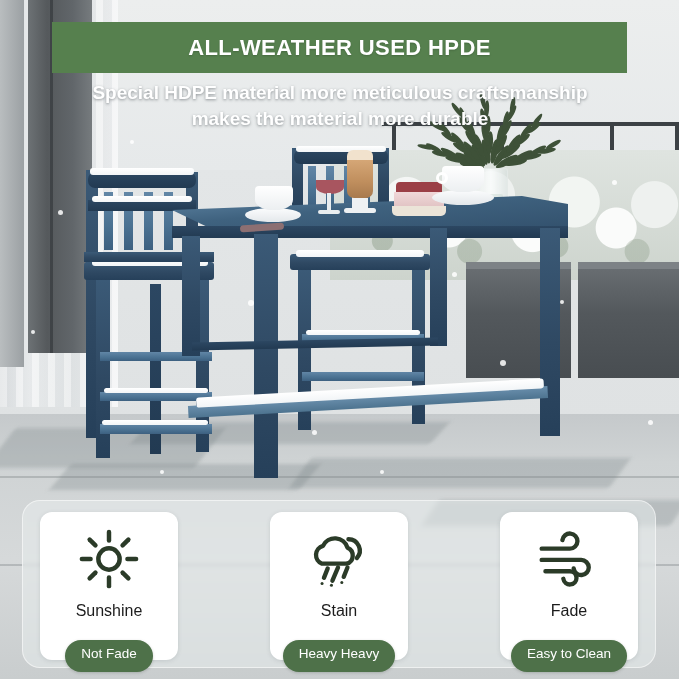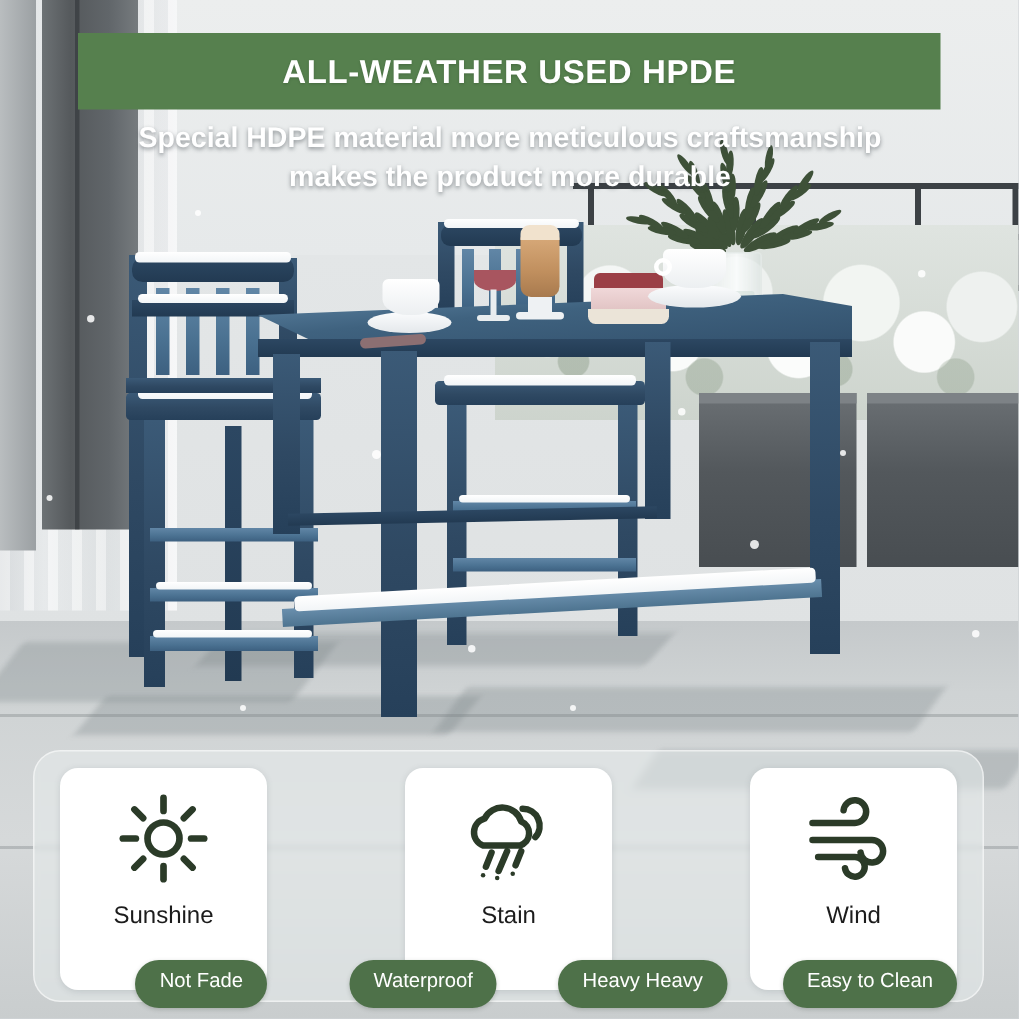--- a/index.html
+++ b/index.html
@@ -174,21 +174,21 @@
     padding-top:6px;
   }
   .card-icon svg { display:block; }
   .card-label {
     font-size:16px; color:#1c1c1c; font-weight:normal; line-height:22px;
   }
   .pill-row {
     position:absolute; left:40px; top:640px; width:598px; height:32px;
     display:flex; justify-content:space-between;
   }
-  .pill-wrap { width:138px; display:flex; justify-content:flex-end; }
+  .pill-wrap { width:138px; display:flex; justify-content:center; }
   .pill {
     background:#4e7149; color:#ffffff; font-size:13.5px;
     padding:6px 16px; border-radius:16px; white-space:nowrap;
     box-shadow:0 1px 3px rgba(60,70,60,.25);
   }
 
   
   .flake { position:absolute; background:rgba(255,255,255,.85); border-radius:50%; }
 </style>
 </head>
@@ -398,21 +398,21 @@
     <div class="flake" style="left:380px;top:470px;width:4px;height:4px"></div>
     <div class="flake" style="left:160px;top:470px;width:4px;height:4px"></div>
   </div>
 </div>
 
 <div class="banner">
   <div class="banner-title">ALL-WEATHER USED HPDE</div>
 </div>
 <div class="subtitle">
   <div>Special HDPE material more meticulous craftsmanship</div>
-  <div>makes the product more durable</div>
+  <div>makes the material more durable</div>
 </div>
 
 <div class="panel"></div>
 
 <div class="cards">
 
   <div class="card">
     <div class="card-icon">
       <svg width="62" height="62" viewBox="0 0 64 64" fill="none" stroke="#2B3B28" stroke-width="4.6" stroke-linecap="round">
         <circle cx="32" cy="32" r="11"></circle>
@@ -446,31 +446,28 @@
   </div>
 
   <div class="card">
     <div class="card-icon">
       <svg width="66" height="58" viewBox="0 0 70 60" fill="none" stroke="#2B3B28" stroke-width="4.6" stroke-linecap="round" stroke-linejoin="round">
         <path d="M6 19h30a8 8 0 1 0-8-9"></path>
         <path d="M6 31h42a8 8 0 1 1-8 9"></path>
         <path d="M10 43h26a7 7 0 1 1-7 8"></path>
       </svg>
     </div>
-    <div class="card-label">Wind</div>
+    <div class="card-label">Fade</div>
   </div>
 
 </div>
 
 <div class="pill-row">
   <div class="pill-wrap">
       <span class="pill">Not Fade</span>
     </div>
   <div class="pill-wrap">
-      <span class="pill">Waterproof</span>
-    </div>
-  <div class="pill-wrap">
       <span class="pill">Heavy Heavy</span>
     </div>
   <div class="pill-wrap">
       <span class="pill">Easy to Clean</span>
     </div>
 </div>
 
 </body></html>

